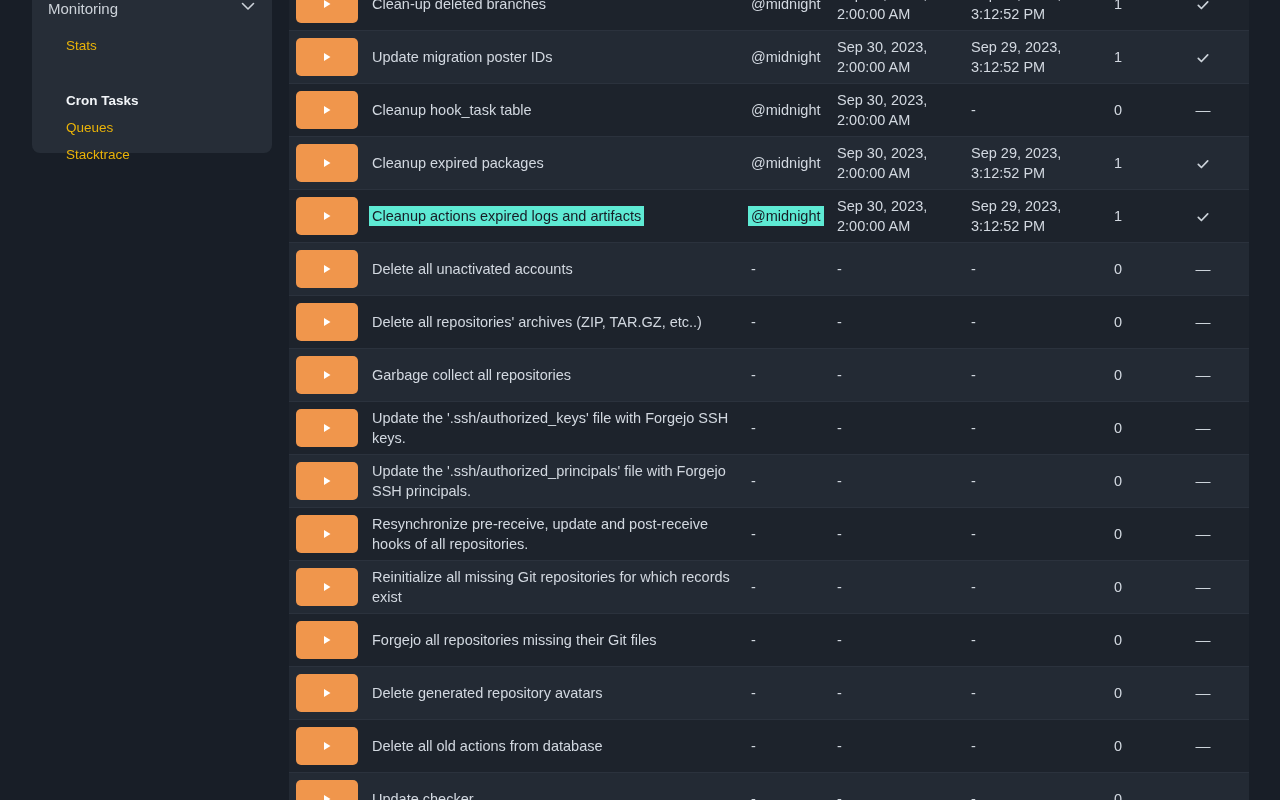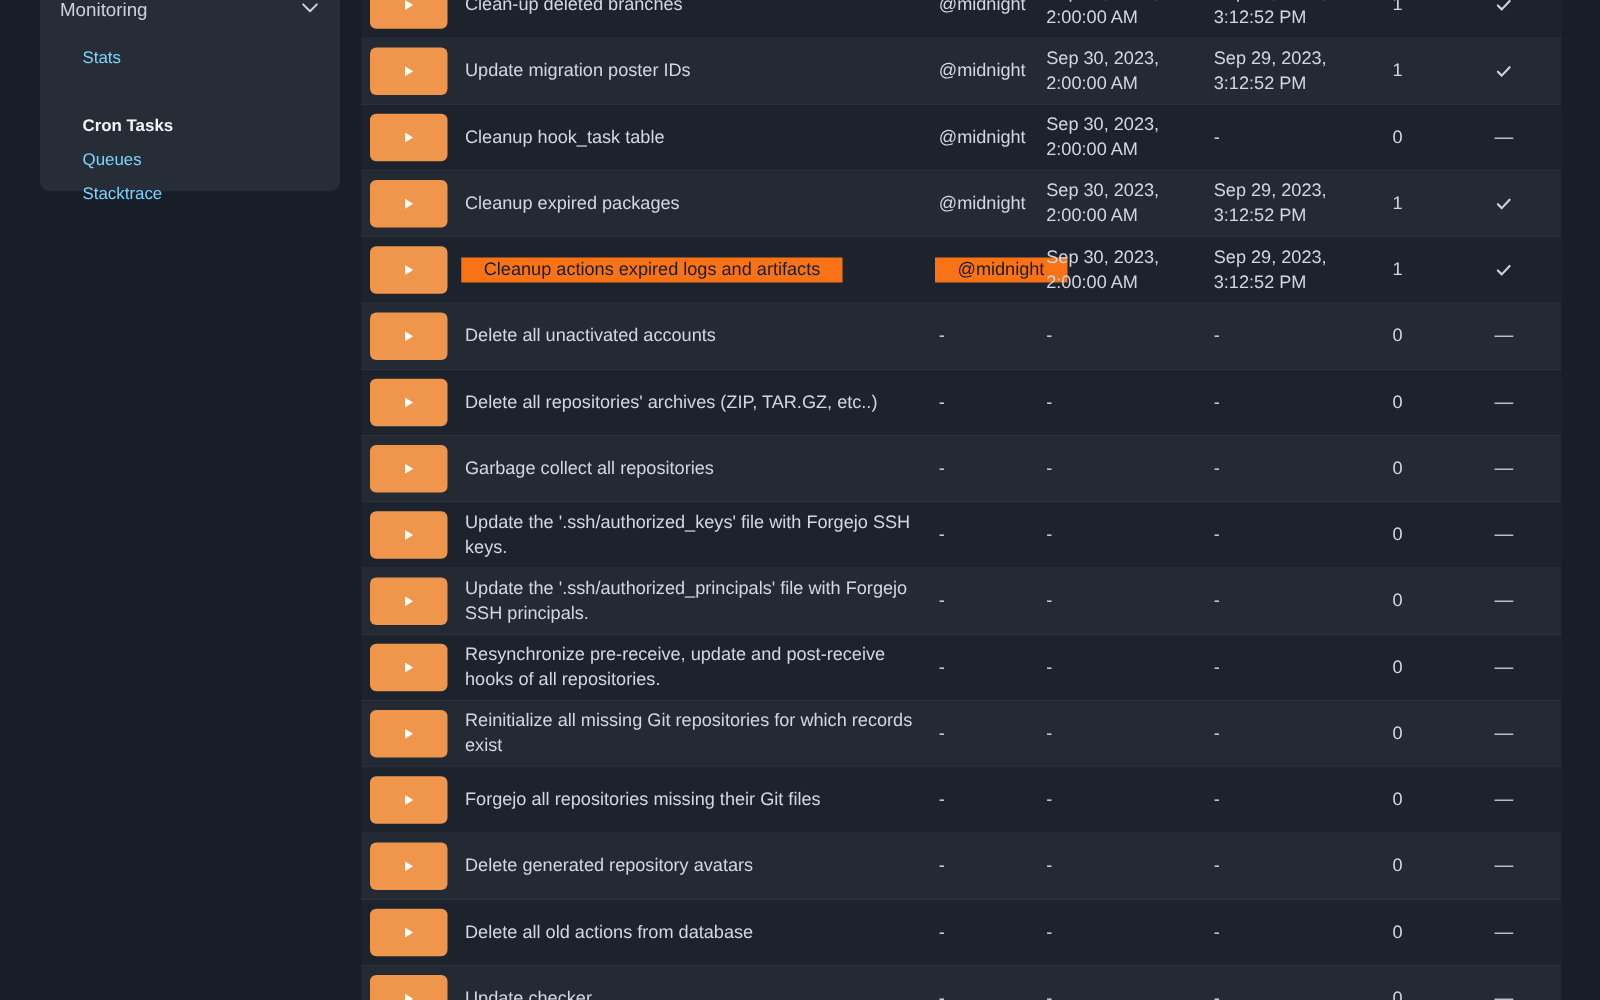--- a/index.html
+++ b/index.html
@@ -25,21 +25,21 @@
     color:#ccd2d9;
     cursor:pointer;
   }
   .menu-header .chev { position:absolute; right:17px; top:16px; }
   .menu-items { margin-top:14px; }
   .menu-item {
     display:block;
     height:27px; line-height:27px;
     padding-left:34px;
     font-size:13.5px;
-    color:#7dd3fc;
+    color:#eab308;
     text-decoration:none;
     cursor:pointer;
   }
   .menu-item.active { color:#f2f5f8; font-weight:bold;margin-top:28px; }
 
   
   .cron-table {
     position:absolute; left:289px; top:-22px; width:960px;
   }
   .row {
@@ -63,23 +63,23 @@
     width:62px; height:38px;
     background:#f0964c;
     border:none; border-radius:5px;
     display:flex; align-items:center; justify-content:center;
     cursor:pointer;
   }
   .status-dash { color:#ccd3da; font-size:15px; }
   .check-icon  { vertical-align:middle; }
 
   .selected-text {
-    background:#f97316;
+    background:#5eead4;
     color:#171d26;
-    padding:2px 18px;
+    padding:2px 3px;
     margin-left:-3px;
   }
 </style>
 </head>
 <body>
 
 <aside class="side-panel">
   <div class="menu-header">
     <span>Monitoring</span>
     <svg class="chev" width="14" height="9" viewBox="0 0 14 9">

